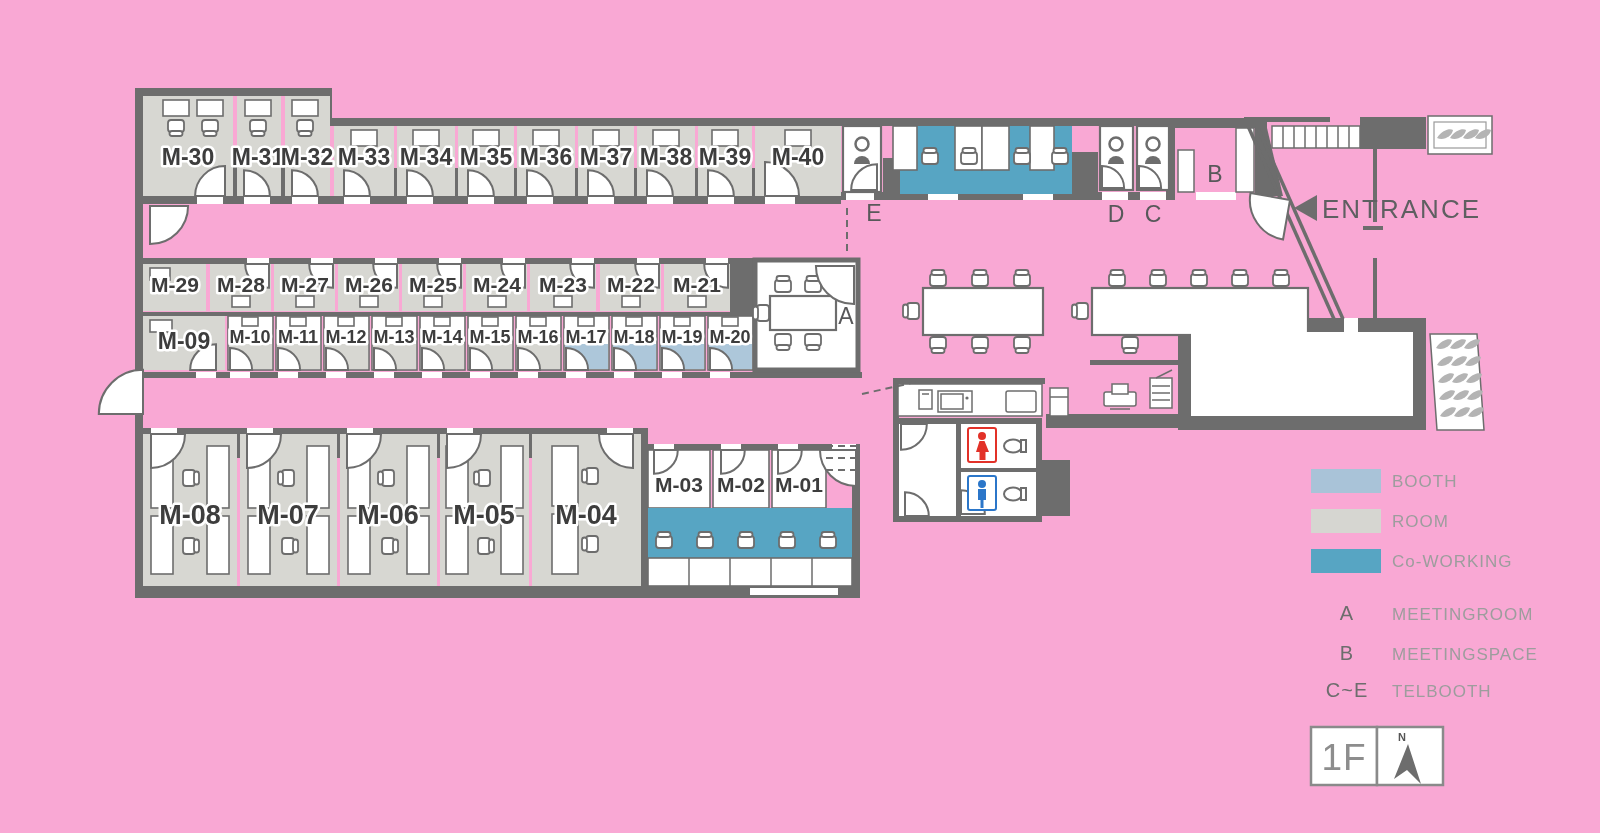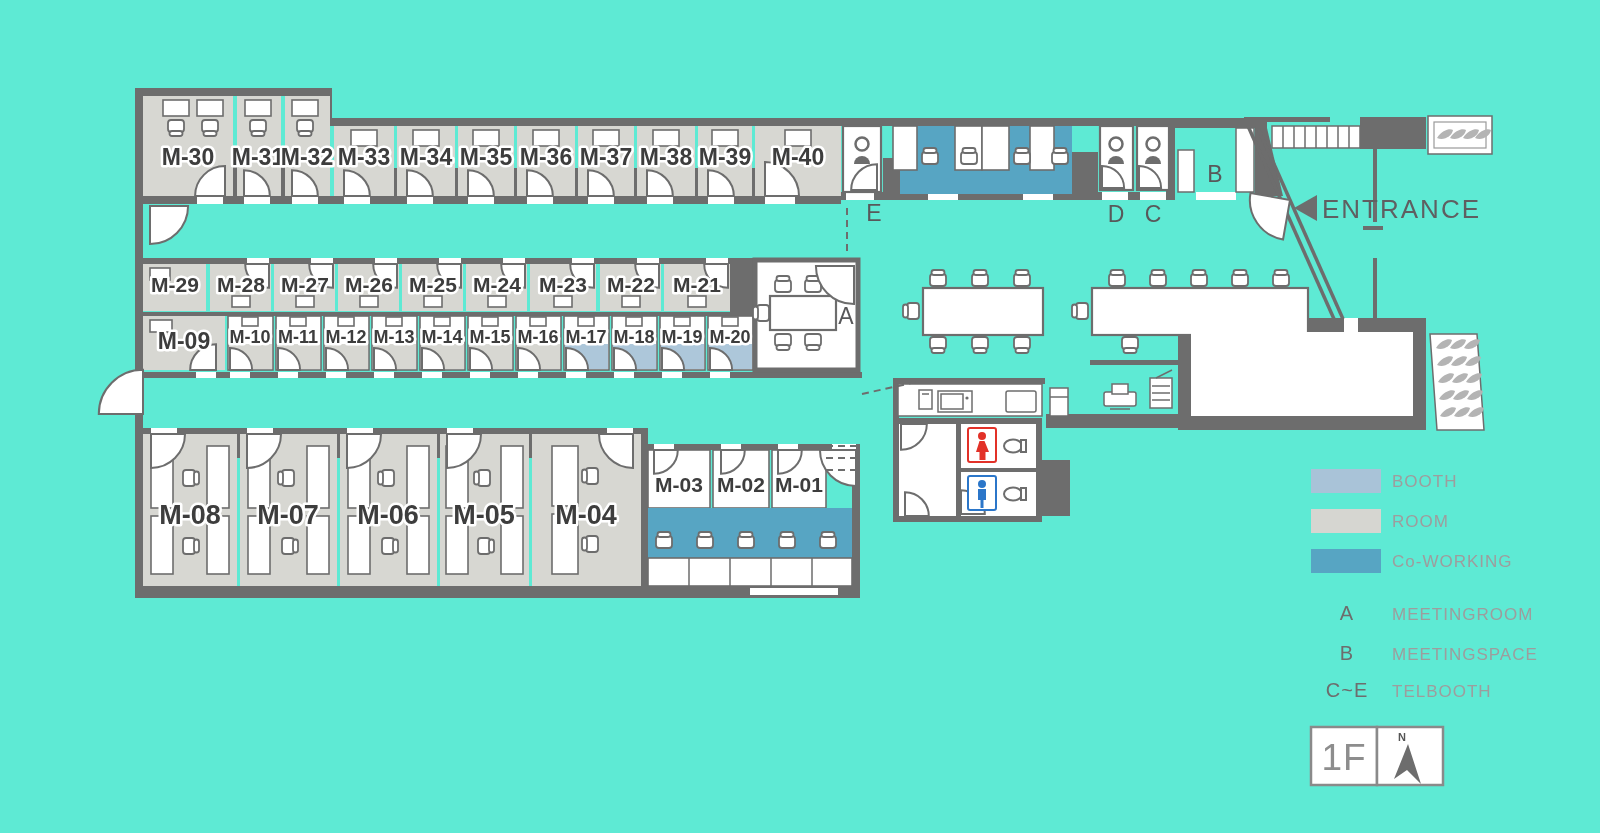--- a/index.html
+++ b/index.html
@@ -1,16 +1,16 @@
 <!DOCTYPE html>
 <html><head>
 <meta charset="utf-8">
 <style>
   html,body{margin:0;padding:0;background:#fdfdfd;}
-  .stage{position:relative;width:1600px;height:833px;background:#5eead4;overflow:hidden;
+  .stage{position:relative;width:1600px;height:833px;background:#f9a8d4;overflow:hidden;
          font-family:"Liberation Sans",sans-serif;}
   svg{display:block}
   .w{fill:#6d6d6d}
   .gap{fill:#ffffff}
   .f-room{fill:#d7d7d2}
   .f-booth{fill:#adc7da}
   .f-cw{fill:#57a5c3}
   .f-white{fill:#ffffff}
   .cell{stroke:#6d6d6d;stroke-width:1.6}
   .booth-cell{fill:#fff;stroke:#6d6d6d;stroke-width:2.2}

